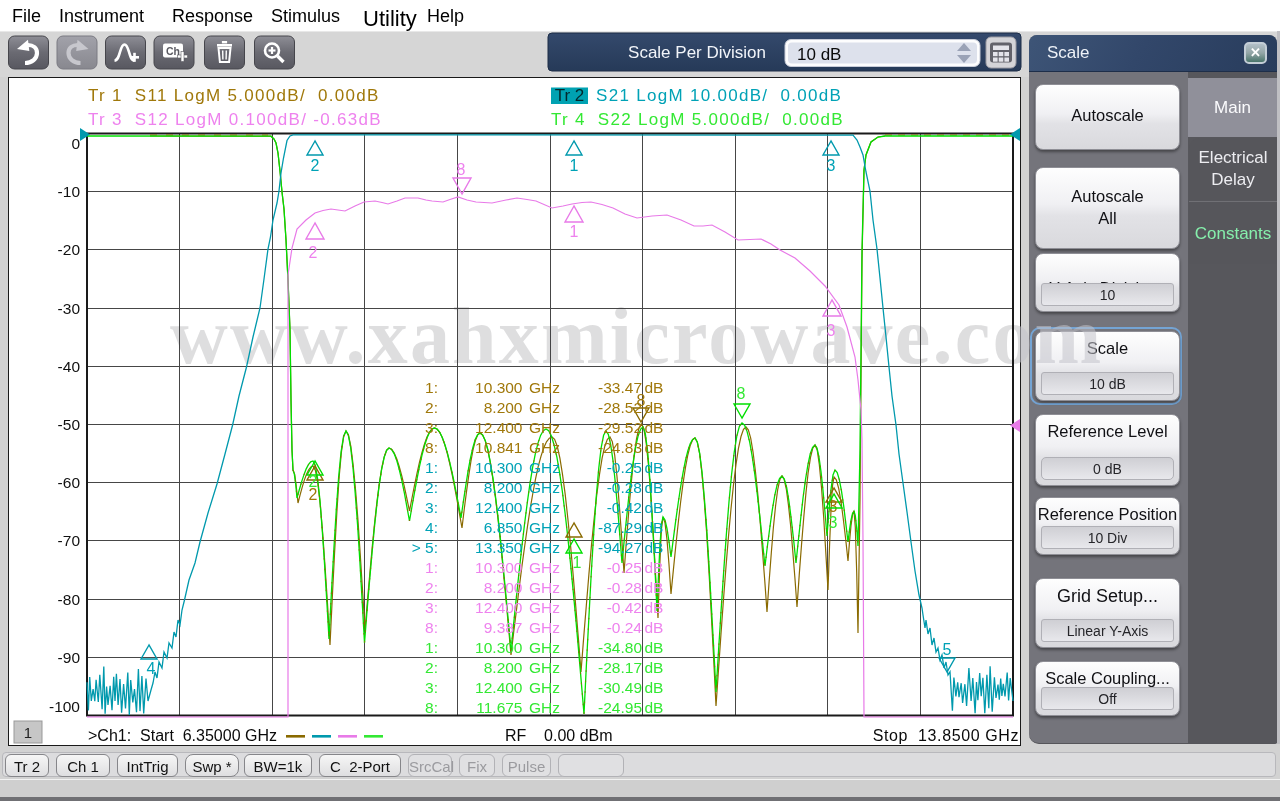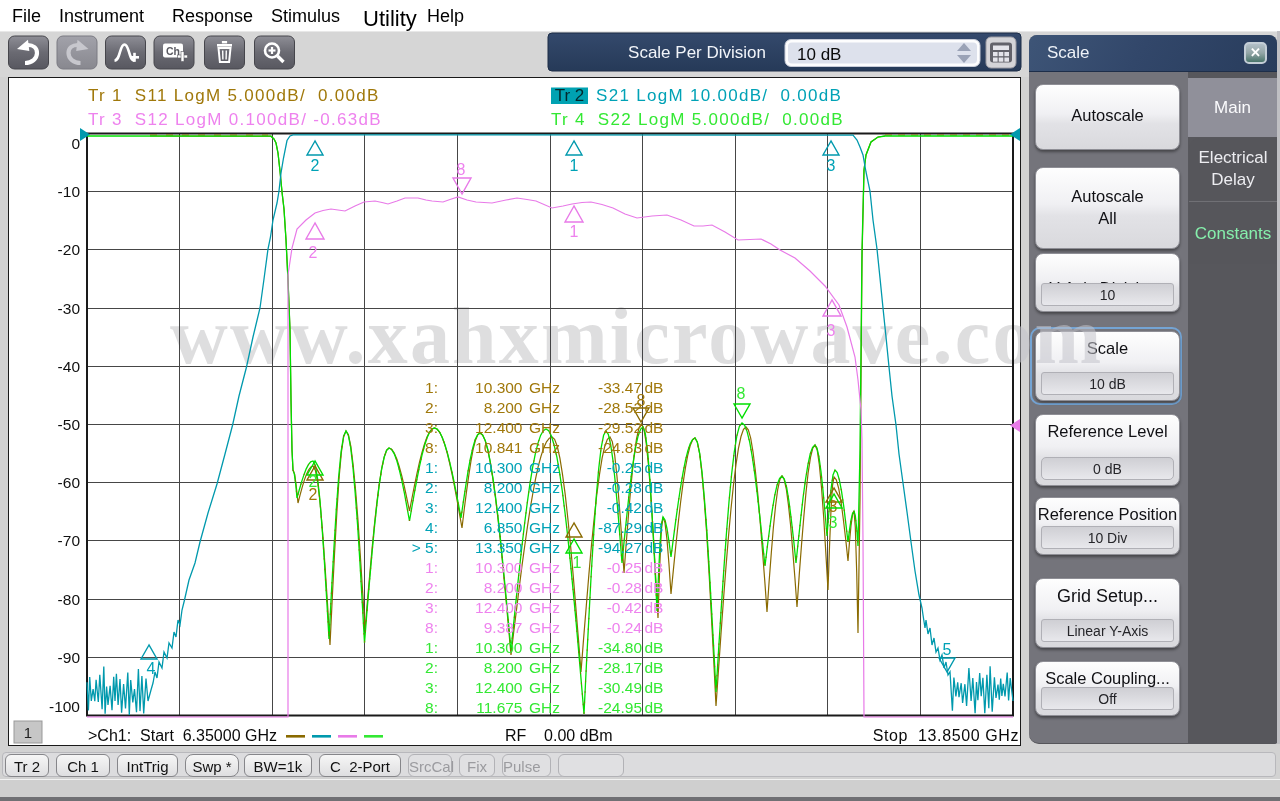--- a/index.html
+++ b/index.html
@@ -322,16 +322,16 @@
 <div style="position:absolute;left:0;top:750px;width:1280px;height:29px;background:#d2d2d2"></div>
 <div style="position:absolute;left:2px;top:752px;width:1274px;height:25px;border:1px solid #b8b8bc;border-radius:4px;background:#dcdcde"></div>
 <div style="position:absolute;left:5px;top:753.5px;width:44px;height:23px;border:1px solid #86868a;border-radius:6px;background:linear-gradient(#f6f6f6,#dedee0);color:#111;font-size:15px;text-align:center;line-height:23px">Tr 2</div>
 <div style="position:absolute;left:56px;top:753.5px;width:54px;height:23px;border:1px solid #86868a;border-radius:6px;background:linear-gradient(#f6f6f6,#dedee0);color:#111;font-size:15px;text-align:center;line-height:23px">Ch 1</div>
 <div style="position:absolute;left:117px;top:753.5px;width:61px;height:23px;border:1px solid #86868a;border-radius:6px;background:linear-gradient(#f6f6f6,#dedee0);color:#111;font-size:15px;text-align:center;line-height:23px">IntTrig</div>
 <div style="position:absolute;left:185px;top:753.5px;width:54px;height:23px;border:1px solid #86868a;border-radius:8px;background:linear-gradient(#f6f6f6,#dedee0);color:#111;font-size:15px;text-align:center;line-height:23px">Swp *</div>
 <div style="position:absolute;left:244px;top:753.5px;width:68px;height:23px;border:1px solid #86868a;border-radius:6px;background:linear-gradient(#f6f6f6,#dedee0);color:#111;font-size:15px;text-align:center;line-height:23px">BW=1k</div>
 <div style="position:absolute;left:319px;top:753.5px;width:82px;height:23px;border:1px solid #86868a;border-radius:6px;background:linear-gradient(#f6f6f6,#dedee0);color:#111;font-size:15px;text-align:center;line-height:23px">C&nbsp; 2-Port</div>
 <div style="position:absolute;left:408px;top:753.5px;width:44px;height:23px;border:1px solid #b2b2b6;border-radius:6px;background:#e0e0e2;color:#9b9b9f;font-size:15px;text-align:center;line-height:23px">SrcCal</div>
 <div style="position:absolute;left:459px;top:753.5px;width:36px;height:23px;border:1px solid #b2b2b6;border-radius:6px;background:#e0e0e2;color:#9b9b9f;font-size:15px;text-align:center;line-height:23px">Fix</div>
-<div style="position:absolute;left:502px;top:753.5px;width:49px;height:23px;border:1px solid #b2b2b6;border-radius:6px;background:#e0e0e2;color:#9b9b9f;font-size:15px;text-align:left;line-height:23px">Pulse</div>
+<div style="position:absolute;left:502px;top:753.5px;width:49px;height:23px;border:1px solid #b2b2b6;border-radius:6px;background:#e0e0e2;color:#9b9b9f;font-size:15px;text-align:center;line-height:23px">Pulse</div>
 <div style="position:absolute;left:558px;top:753.5px;width:66px;height:23px;border:1px solid #b2b2b6;border-radius:6px;background:#e0e0e2;color:#9b9b9f;font-size:15px;text-align:center;line-height:23px"></div>
 
 <div style="position:absolute;left:0;top:779px;width:1280px;height:22px;background:#cfcfcf;border-top:1px solid #f2f2f2"></div>
 <div style="position:absolute;left:0;top:797px;width:1280px;height:4px;background:#707074"></div>
 </body></html>

